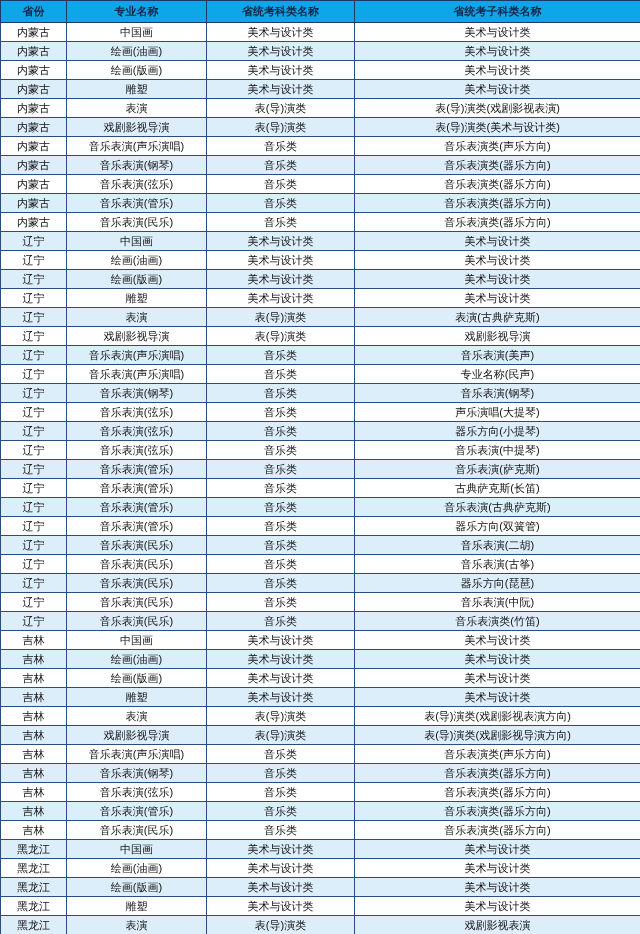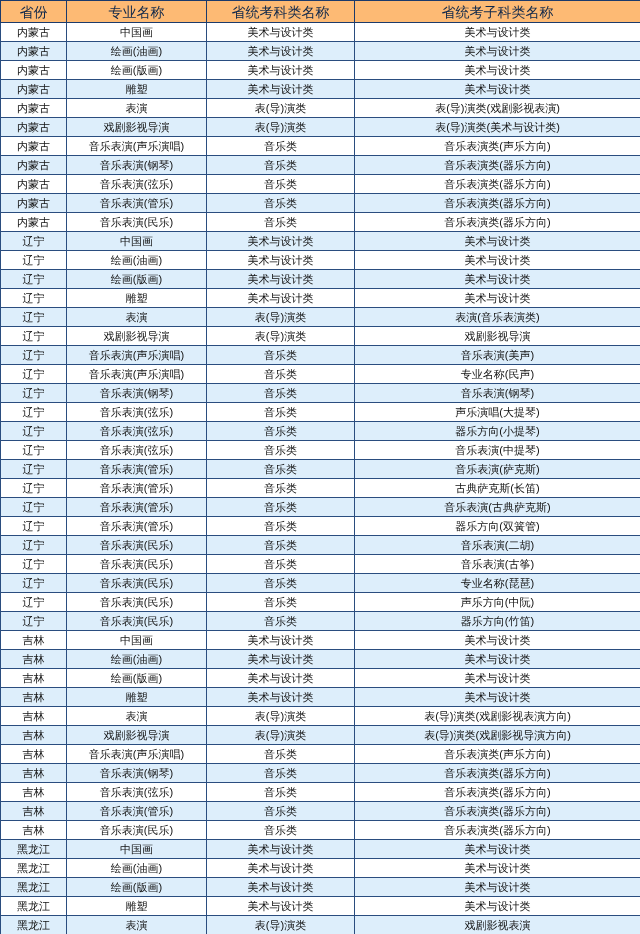--- a/index.html
+++ b/index.html
@@ -26,23 +26,23 @@
     vertical-align: middle;
     font-size: 11px;
     line-height: 1;
     height: 18px;
     padding: 0 1px;
     white-space: nowrap;
     overflow: hidden;
     color: #111111;
   }
   table.majors thead th {
-    background: #fdba74;
-    font-weight: normal;
-    font-size: 14px;
+    background: #0ea5e9;
+    font-weight: bold;
+    font-size: 11px;
     height: 21px;
     color: #10284a;
     border: 1px solid #1b3a6b;
   }
   tr.row-odd td {
     background: #ffffff;
   }
   tr.row-even td {
     background: #ddeefb;
   }
@@ -157,21 +157,21 @@
       <tr class="row-odd">
         <td>辽宁</td>
         <td>雕塑</td>
         <td>美术与设计类</td>
         <td>美术与设计类</td>
       </tr>
       <tr class="row-even">
         <td>辽宁</td>
         <td>表演</td>
         <td>表(导)演类</td>
-        <td>表演(音乐表演类)</td>
+        <td>表演(古典萨克斯)</td>
       </tr>
       <tr class="row-odd">
         <td>辽宁</td>
         <td>戏剧影视导演</td>
         <td>表(导)演类</td>
         <td>戏剧影视导演</td>
       </tr>
       <tr class="row-even">
         <td>辽宁</td>
         <td>音乐表演(声乐演唱)</td>
@@ -241,33 +241,33 @@
       <tr class="row-odd">
         <td>辽宁</td>
         <td>音乐表演(民乐)</td>
         <td>音乐类</td>
         <td>音乐表演(古筝)</td>
       </tr>
       <tr class="row-even">
         <td>辽宁</td>
         <td>音乐表演(民乐)</td>
         <td>音乐类</td>
-        <td>专业名称(琵琶)</td>
-      </tr>
-      <tr class="row-odd">
-        <td>辽宁</td>
-        <td>音乐表演(民乐)</td>
-        <td>音乐类</td>
-        <td>声乐方向(中阮)</td>
-      </tr>
-      <tr class="row-even">
-        <td>辽宁</td>
-        <td>音乐表演(民乐)</td>
-        <td>音乐类</td>
-        <td>器乐方向(竹笛)</td>
+        <td>器乐方向(琵琶)</td>
+      </tr>
+      <tr class="row-odd">
+        <td>辽宁</td>
+        <td>音乐表演(民乐)</td>
+        <td>音乐类</td>
+        <td>音乐表演(中阮)</td>
+      </tr>
+      <tr class="row-even">
+        <td>辽宁</td>
+        <td>音乐表演(民乐)</td>
+        <td>音乐类</td>
+        <td>音乐表演类(竹笛)</td>
       </tr>
       <tr class="row-odd">
         <td>吉林</td>
         <td>中国画</td>
         <td>美术与设计类</td>
         <td>美术与设计类</td>
       </tr>
       <tr class="row-even">
         <td>吉林</td>
         <td>绘画(油画)</td>

